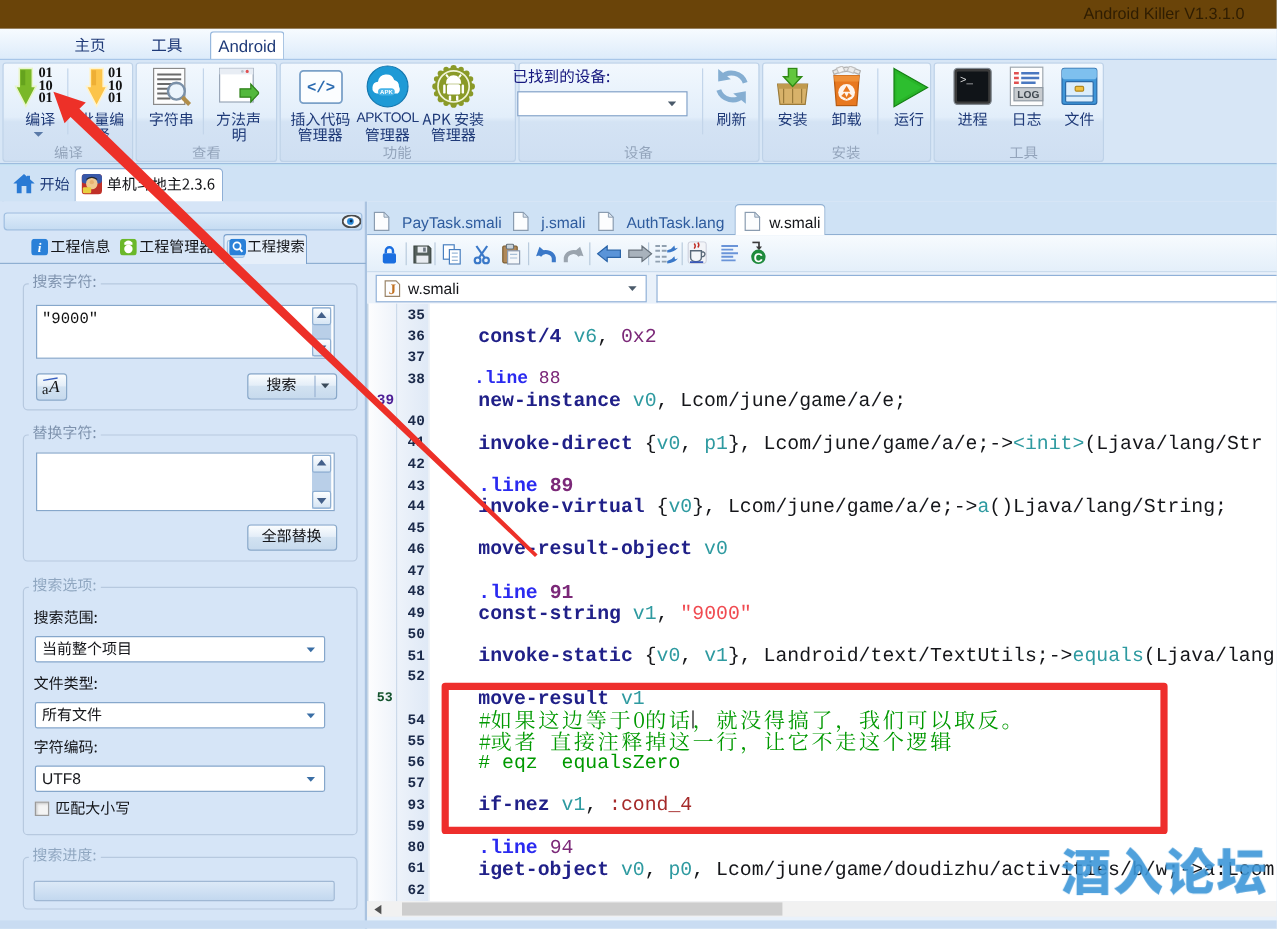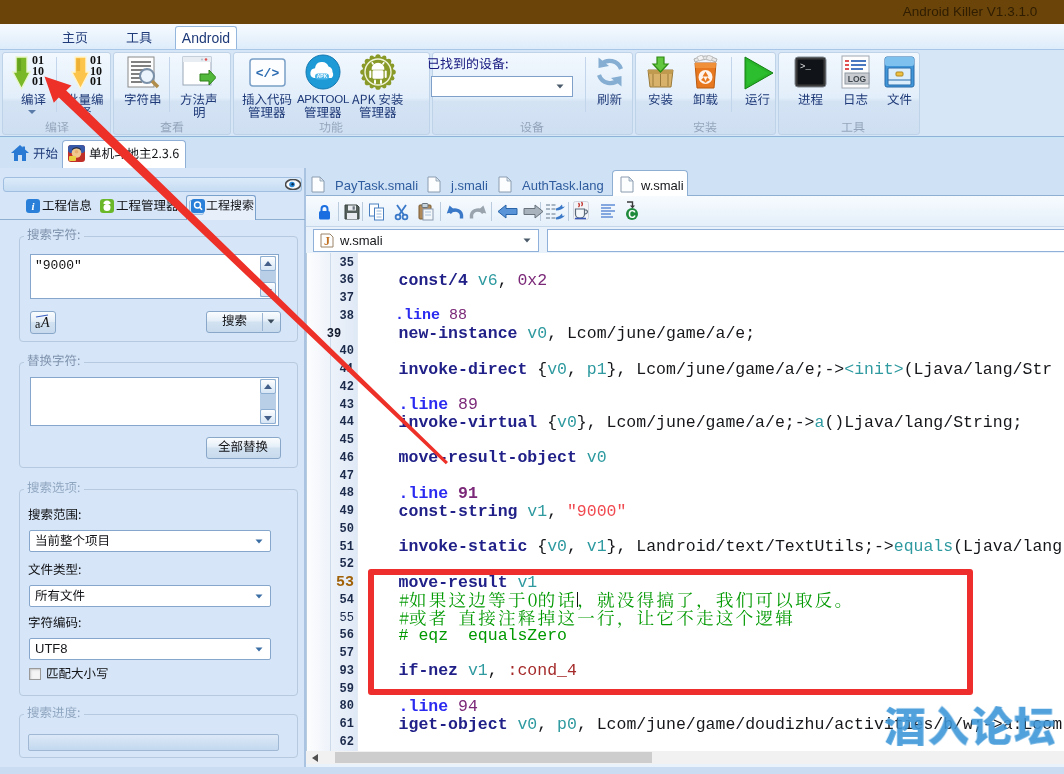--- a/index.html
+++ b/index.html
@@ -797,49 +797,49 @@
 <div class="abs" style="left:306px;top:253px;width:758px;height:498px;background:#fff"></div>
 <div class="abs" style="left:307px;top:253px;width:23px;height:498px;background:linear-gradient(90deg,#fdfdfe,#eef3fa)"></div>
 <div class="abs" style="left:330px;top:253px;width:27px;height:498px;background:linear-gradient(90deg,#eef3fa,#dfe9f6)"></div>
 <div class="abs" style="left:306px;top:253px;width:1px;height:498px;background:#b8cce0"></div>
 <div class="abs" style="left:330px;top:253px;width:1px;height:498px;background:#ccdaea"></div>
 <div class="abs" style="left:357px;top:253px;width:1px;height:498px;background:#e4ebf4"></div>
 <div class="abs mono" style="left:314px;top:254.50px;width:40px;height:17.75px;line-height:17.75px;font-size:12px;font-weight:bold;color:#1b2a4a;text-align:right">35</div>
 <div class="abs mono" style="left:314px;top:272.25px;width:40px;height:17.75px;line-height:17.75px;font-size:12px;font-weight:bold;color:#1b2a4a;text-align:right">36</div>
 <div class="abs mono" style="left:314px;top:290.00px;width:40px;height:17.75px;line-height:17.75px;font-size:12px;font-weight:bold;color:#1b2a4a;text-align:right">37</div>
 <div class="abs mono" style="left:314px;top:307.75px;width:40px;height:17.75px;line-height:17.75px;font-size:12px;font-weight:bold;color:#1b2a4a;text-align:right">38</div>
-<div class="abs mono" style="left:314px;top:325.50px;width:40px;height:17.75px;line-height:17.75px;font-size:12px;font-weight:bold;color:#0f172a;text-align:center">39</div>
+<div class="abs mono" style="left:314px;top:325.50px;width:40px;height:17.75px;line-height:17.75px;font-size:12px;font-weight:bold;color:#4c1d95;text-align:left">39</div>
 <div class="abs mono" style="left:314px;top:343.25px;width:40px;height:17.75px;line-height:17.75px;font-size:12px;font-weight:bold;color:#1b2a4a;text-align:right">40</div>
 <div class="abs mono" style="left:314px;top:361.00px;width:40px;height:17.75px;line-height:17.75px;font-size:12px;font-weight:bold;color:#1b2a4a;text-align:right">41</div>
 <div class="abs mono" style="left:314px;top:378.75px;width:40px;height:17.75px;line-height:17.75px;font-size:12px;font-weight:bold;color:#1b2a4a;text-align:right">42</div>
 <div class="abs mono" style="left:314px;top:396.50px;width:40px;height:17.75px;line-height:17.75px;font-size:12px;font-weight:bold;color:#1b2a4a;text-align:right">43</div>
 <div class="abs mono" style="left:314px;top:414.25px;width:40px;height:17.75px;line-height:17.75px;font-size:12px;font-weight:bold;color:#1b2a4a;text-align:right">44</div>
 <div class="abs mono" style="left:314px;top:432.00px;width:40px;height:17.75px;line-height:17.75px;font-size:12px;font-weight:bold;color:#1b2a4a;text-align:right">45</div>
 <div class="abs mono" style="left:314px;top:449.75px;width:40px;height:17.75px;line-height:17.75px;font-size:12px;font-weight:bold;color:#1b2a4a;text-align:right">46</div>
 <div class="abs mono" style="left:314px;top:467.50px;width:40px;height:17.75px;line-height:17.75px;font-size:12px;font-weight:bold;color:#1b2a4a;text-align:right">47</div>
 <div class="abs mono" style="left:314px;top:485.25px;width:40px;height:17.75px;line-height:17.75px;font-size:12px;font-weight:bold;color:#1b2a4a;text-align:right">48</div>
 <div class="abs mono" style="left:314px;top:503.00px;width:40px;height:17.75px;line-height:17.75px;font-size:12px;font-weight:bold;color:#1b2a4a;text-align:right">49</div>
 <div class="abs mono" style="left:314px;top:520.75px;width:40px;height:17.75px;line-height:17.75px;font-size:12px;font-weight:bold;color:#1b2a4a;text-align:right">50</div>
 <div class="abs mono" style="left:314px;top:538.50px;width:40px;height:17.75px;line-height:17.75px;font-size:12px;font-weight:bold;color:#1b2a4a;text-align:right">51</div>
 <div class="abs mono" style="left:314px;top:556.25px;width:40px;height:17.75px;line-height:17.75px;font-size:12px;font-weight:bold;color:#1b2a4a;text-align:right">52</div>
-<div class="abs mono" style="left:314px;top:574.00px;width:40px;height:17.75px;line-height:17.75px;font-size:15px;font-weight:bold;color:#a16207;text-align:right">53</div>
+<div class="abs mono" style="left:314px;top:574.00px;width:40px;height:17.75px;line-height:17.75px;font-size:11px;font-weight:bold;color:#14532d;text-align:left">53</div>
 <div class="abs mono" style="left:314px;top:591.75px;width:40px;height:17.75px;line-height:17.75px;font-size:12px;font-weight:bold;color:#1b2a4a;text-align:right">54</div>
-<div class="abs mono" style="left:314px;top:609.50px;width:40px;height:17.75px;line-height:17.75px;font-size:12px;font-weight:normal;color:#1b2a4a;text-align:right">55</div>
+<div class="abs mono" style="left:314px;top:609.50px;width:40px;height:17.75px;line-height:17.75px;font-size:12px;font-weight:bold;color:#1b2a4a;text-align:right">55</div>
 <div class="abs mono" style="left:314px;top:627.25px;width:40px;height:17.75px;line-height:17.75px;font-size:12px;font-weight:bold;color:#1b2a4a;text-align:right">56</div>
 <div class="abs mono" style="left:314px;top:645.00px;width:40px;height:17.75px;line-height:17.75px;font-size:12px;font-weight:bold;color:#1b2a4a;text-align:right">57</div>
 <div class="abs mono" style="left:314px;top:662.75px;width:40px;height:17.75px;line-height:17.75px;font-size:12px;font-weight:bold;color:#1b2a4a;text-align:right">93</div>
 <div class="abs mono" style="left:314px;top:680.50px;width:40px;height:17.75px;line-height:17.75px;font-size:12px;font-weight:bold;color:#1b2a4a;text-align:right">59</div>
 <div class="abs mono" style="left:314px;top:698.25px;width:40px;height:17.75px;line-height:17.75px;font-size:12px;font-weight:bold;color:#1b2a4a;text-align:right">80</div>
 <div class="abs mono" style="left:314px;top:716.00px;width:40px;height:17.75px;line-height:17.75px;font-size:12px;font-weight:bold;color:#1b2a4a;text-align:right">61</div>
 <div class="abs mono" style="left:314px;top:733.75px;width:40px;height:17.75px;line-height:17.75px;font-size:12px;font-weight:bold;color:#1b2a4a;text-align:right">62</div>
 <div class="abs mono" style="left:359.0px;top:271.75px;height:17.75px;line-height:17.75px;font-size:16.5px;white-space:pre"><span style="color:#15161a;font-weight:normal">    </span><span style="color:#202088;font-weight:bold">const/4</span><span style="color:#15161a;font-weight:normal"> </span><span style="color:#2e9aa0;font-weight:normal">v6</span><span style="color:#15161a;font-weight:normal">, </span><span style="color:#7b2878;font-weight:normal">0x2</span></div>
 <div class="abs mono" style="left:359.0px;top:307.25px;height:17.75px;line-height:17.75px;font-size:15px;white-space:pre"><span style="color:#15161a;font-weight:normal">    </span><span style="color:#2a2af0;font-weight:bold">.line</span><span style="color:#15161a;font-weight:normal"> </span><span style="color:#7b2878;font-weight:normal">88</span></div>
 <div class="abs mono" style="left:359.0px;top:325.00px;height:17.75px;line-height:17.75px;font-size:16.5px;white-space:pre"><span style="color:#15161a;font-weight:normal">    </span><span style="color:#202088;font-weight:bold">new-instance</span><span style="color:#15161a;font-weight:normal"> </span><span style="color:#2e9aa0;font-weight:normal">v0</span><span style="color:#15161a;font-weight:normal">, Lcom/june/game/a/e;</span></div>
 <div class="abs mono" style="left:359.0px;top:360.50px;height:17.75px;line-height:17.75px;font-size:16.5px;white-space:pre"><span style="color:#15161a;font-weight:normal">    </span><span style="color:#202088;font-weight:bold">invoke-direct</span><span style="color:#15161a;font-weight:normal"> {</span><span style="color:#2e9aa0;font-weight:normal">v0</span><span style="color:#15161a;font-weight:normal">, </span><span style="color:#2e9aa0;font-weight:normal">p1</span><span style="color:#15161a;font-weight:normal">}, Lcom/june/game/a/e;-&gt;</span><span style="color:#2e9aa0;font-weight:normal">&lt;init&gt;</span><span style="color:#15161a;font-weight:normal">(Ljava/lang/Str</span></div>
-<div class="abs mono" style="left:359.0px;top:396.00px;height:17.75px;line-height:17.75px;font-size:16.5px;white-space:pre"><span style="color:#15161a;font-weight:normal">    </span><span style="color:#2a2af0;font-weight:bold">.line</span><span style="color:#15161a;font-weight:normal"> </span><span style="color:#7b2878;font-weight:normal">89</span></div>
+<div class="abs mono" style="left:359.0px;top:396.00px;height:17.75px;line-height:17.75px;font-size:16.5px;white-space:pre"><span style="color:#15161a;font-weight:normal">    </span><span style="color:#2a2af0;font-weight:bold">.line</span><span style="color:#15161a;font-weight:normal"> </span><span style="color:#7b2878;font-weight:bold">89</span></div>
 <div class="abs mono" style="left:359.0px;top:413.75px;height:17.75px;line-height:17.75px;font-size:16.5px;white-space:pre"><span style="color:#15161a;font-weight:normal">    </span><span style="color:#202088;font-weight:bold">invoke-virtual</span><span style="color:#15161a;font-weight:normal"> {</span><span style="color:#2e9aa0;font-weight:normal">v0</span><span style="color:#15161a;font-weight:normal">}, Lcom/june/game/a/e;-&gt;</span><span style="color:#2e9aa0;font-weight:normal">a</span><span style="color:#15161a;font-weight:normal">()Ljava/lang/String;</span></div>
 <div class="abs mono" style="left:359.0px;top:449.25px;height:17.75px;line-height:17.75px;font-size:16.5px;white-space:pre"><span style="color:#15161a;font-weight:normal">    </span><span style="color:#202088;font-weight:bold">move-result-object</span><span style="color:#15161a;font-weight:normal"> </span><span style="color:#2e9aa0;font-weight:normal">v0</span></div>
 <div class="abs mono" style="left:359.0px;top:484.75px;height:17.75px;line-height:17.75px;font-size:16.5px;white-space:pre"><span style="color:#15161a;font-weight:normal">    </span><span style="color:#2a2af0;font-weight:bold">.line</span><span style="color:#15161a;font-weight:normal"> </span><span style="color:#7b2878;font-weight:bold">91</span></div>
 <div class="abs mono" style="left:359.0px;top:502.50px;height:17.75px;line-height:17.75px;font-size:16.5px;white-space:pre"><span style="color:#15161a;font-weight:normal">    </span><span style="color:#202088;font-weight:bold">const-string</span><span style="color:#15161a;font-weight:normal"> </span><span style="color:#2e9aa0;font-weight:normal">v1</span><span style="color:#15161a;font-weight:normal">, </span><span style="color:#f04a50;font-weight:normal">"9000"</span></div>
 <div class="abs mono" style="left:359.0px;top:538.00px;height:17.75px;line-height:17.75px;font-size:16.5px;white-space:pre"><span style="color:#15161a;font-weight:normal">    </span><span style="color:#202088;font-weight:bold">invoke-static</span><span style="color:#15161a;font-weight:normal"> {</span><span style="color:#2e9aa0;font-weight:normal">v0</span><span style="color:#15161a;font-weight:normal">, </span><span style="color:#2e9aa0;font-weight:normal">v1</span><span style="color:#15161a;font-weight:normal">}, Landroid/text/TextUtils;-&gt;</span><span style="color:#2e9aa0;font-weight:normal">equals</span><span style="color:#15161a;font-weight:normal">(Ljava/lang</span></div>
 <div class="abs mono" style="left:359.0px;top:573.50px;height:17.75px;line-height:17.75px;font-size:16.5px;white-space:pre"><span style="color:#15161a;font-weight:normal">    </span><span style="color:#202088;font-weight:bold">move-result</span><span style="color:#15161a;font-weight:normal"> </span><span style="color:#2e9aa0;font-weight:normal">v1</span></div>
 <div class="abs mono" style="left:359.0px;top:626.75px;height:17.75px;line-height:17.75px;font-size:16.5px;white-space:pre"><span style="color:#15161a;font-weight:normal">    </span><span style="color:#009900;font-weight:normal"># eqz  equalsZero</span></div>
 <div class="abs mono" style="left:359.0px;top:644.50px;height:17.75px;line-height:17.75px;font-size:16.5px;white-space:pre"><span style="color:#15161a;font-weight:normal">    </span></div>
 <div class="abs mono" style="left:359.0px;top:662.25px;height:17.75px;line-height:17.75px;font-size:16.5px;white-space:pre"><span style="color:#15161a;font-weight:normal">    </span><span style="color:#202088;font-weight:bold">if-nez</span><span style="color:#15161a;font-weight:normal"> </span><span style="color:#2e9aa0;font-weight:normal">v1</span><span style="color:#15161a;font-weight:normal">, </span><span style="color:#a52a2a;font-weight:normal">:cond_4</span></div>
 <div class="abs mono" style="left:359.0px;top:697.75px;height:17.75px;line-height:17.75px;font-size:16.5px;white-space:pre"><span style="color:#15161a;font-weight:normal">    </span><span style="color:#2a2af0;font-weight:bold">.line</span><span style="color:#15161a;font-weight:normal"> </span><span style="color:#7b2878;font-weight:normal">94</span></div>

